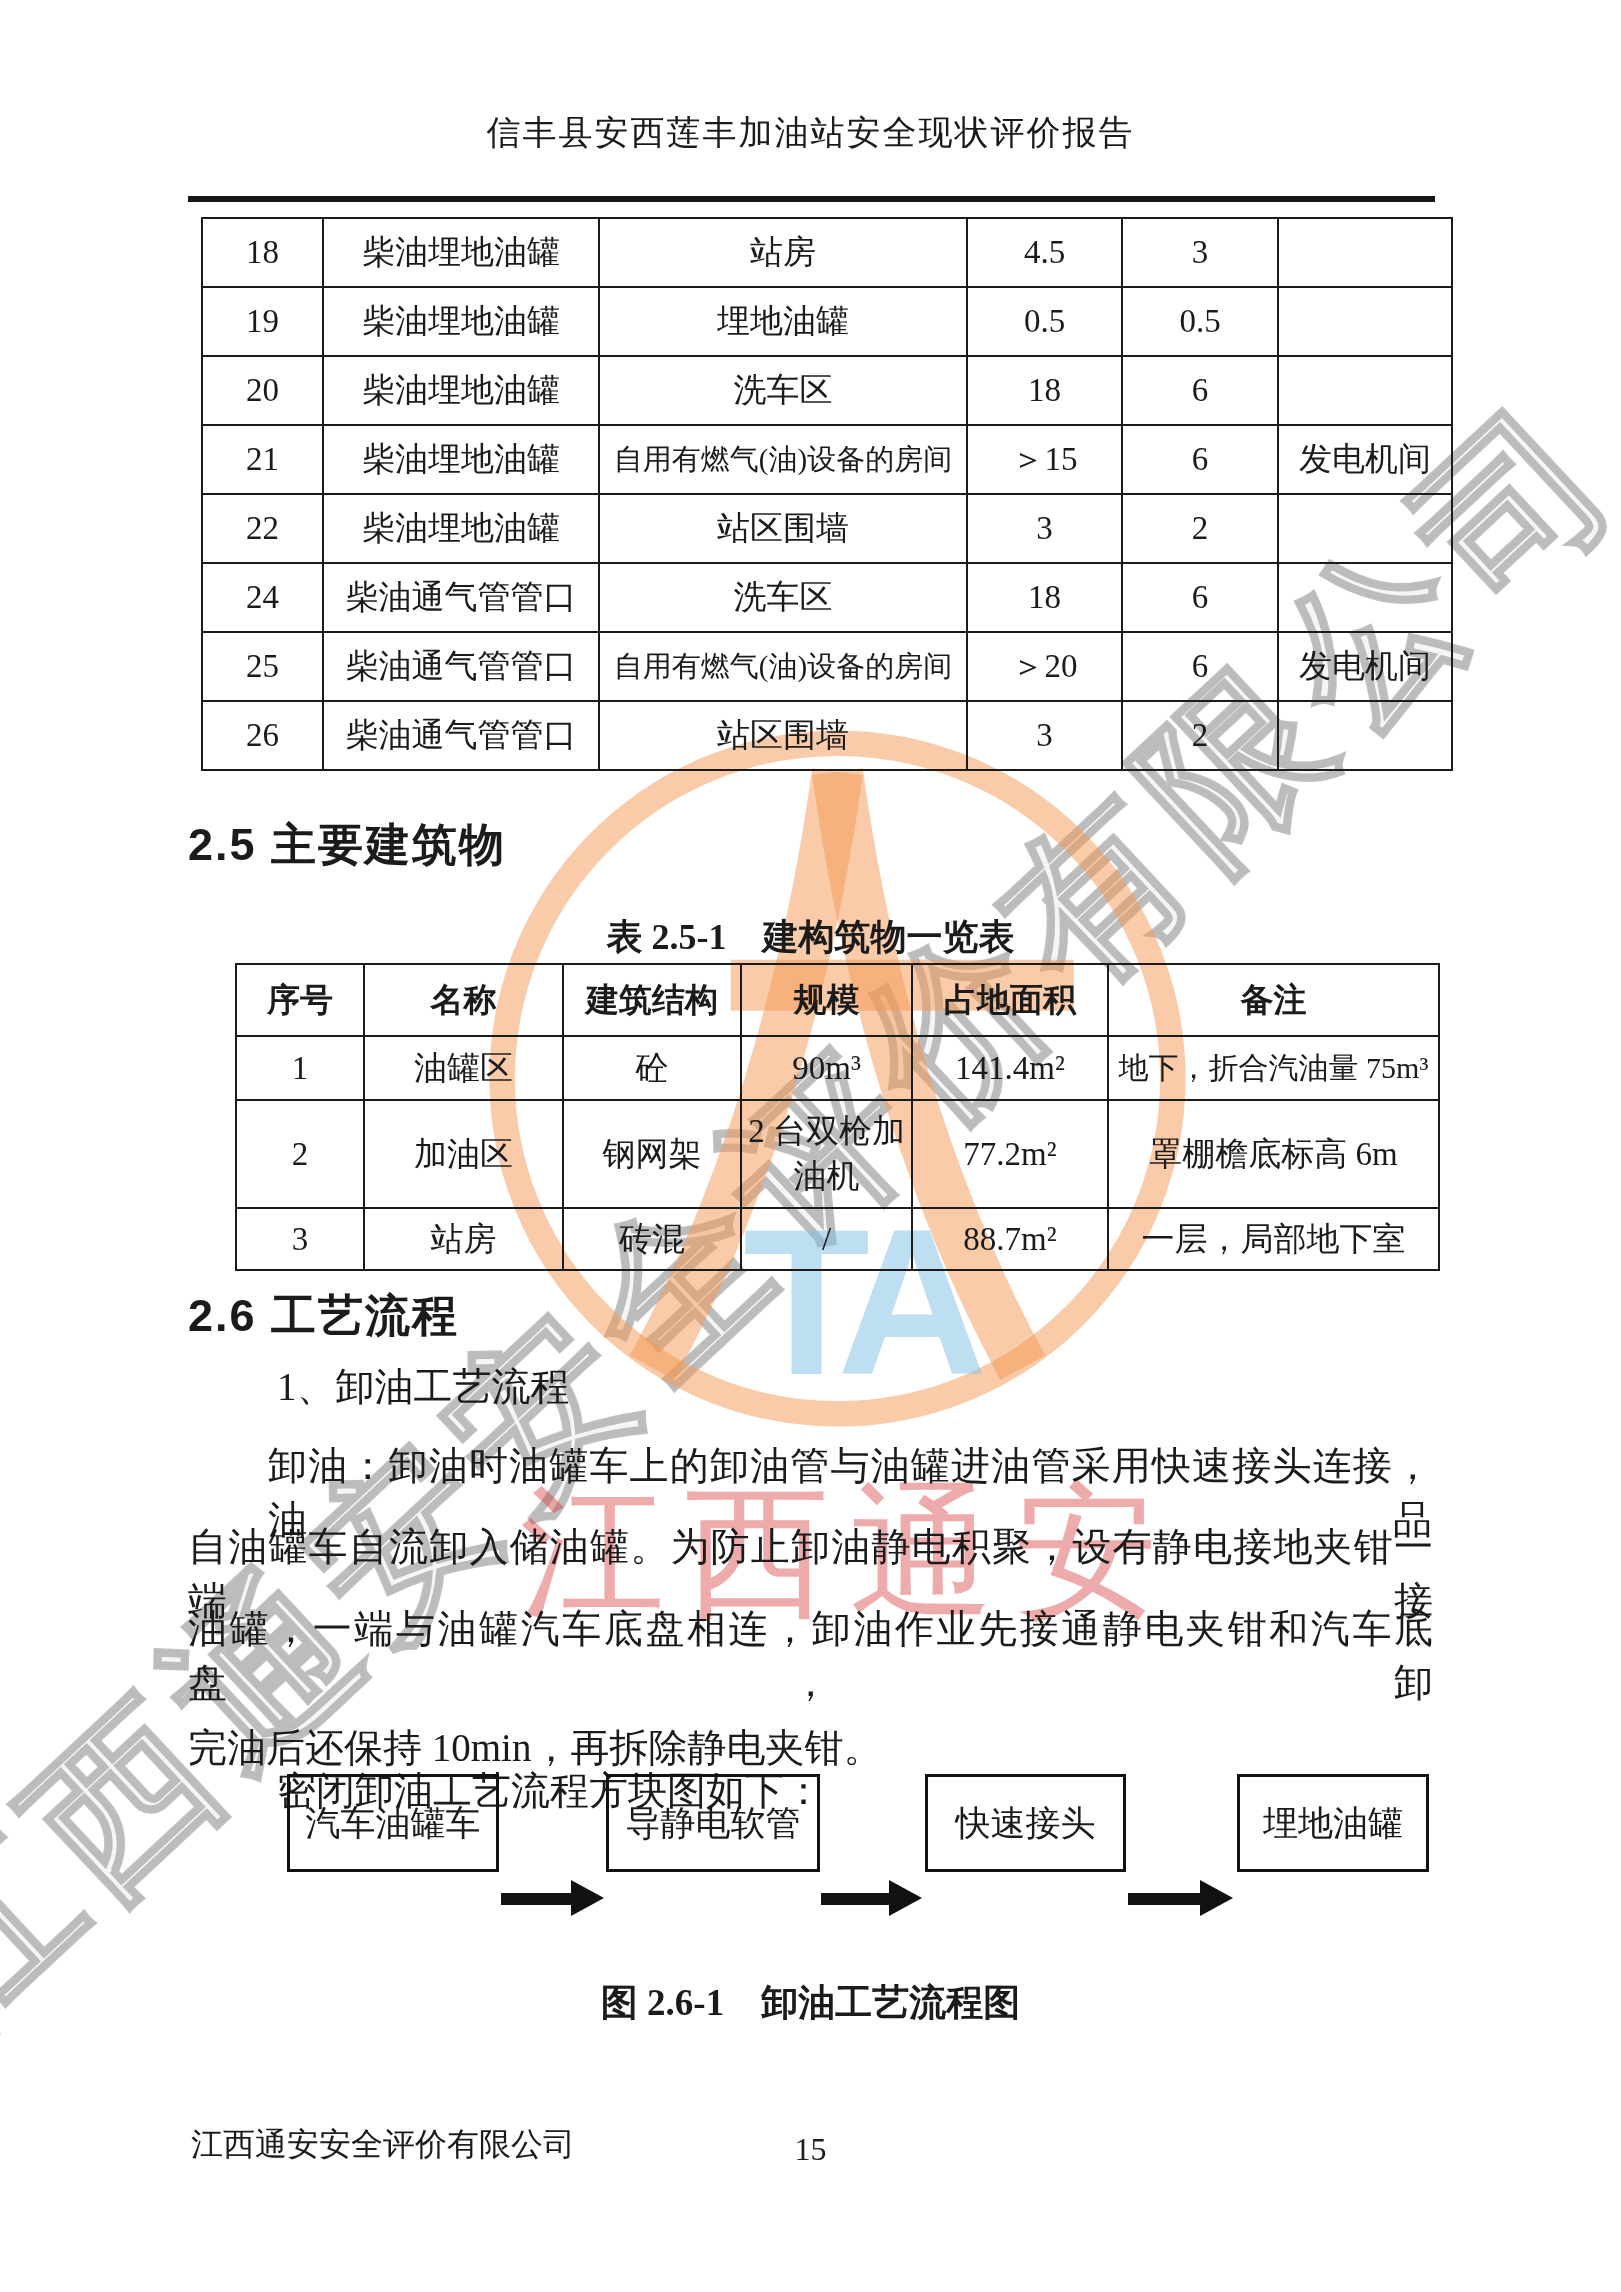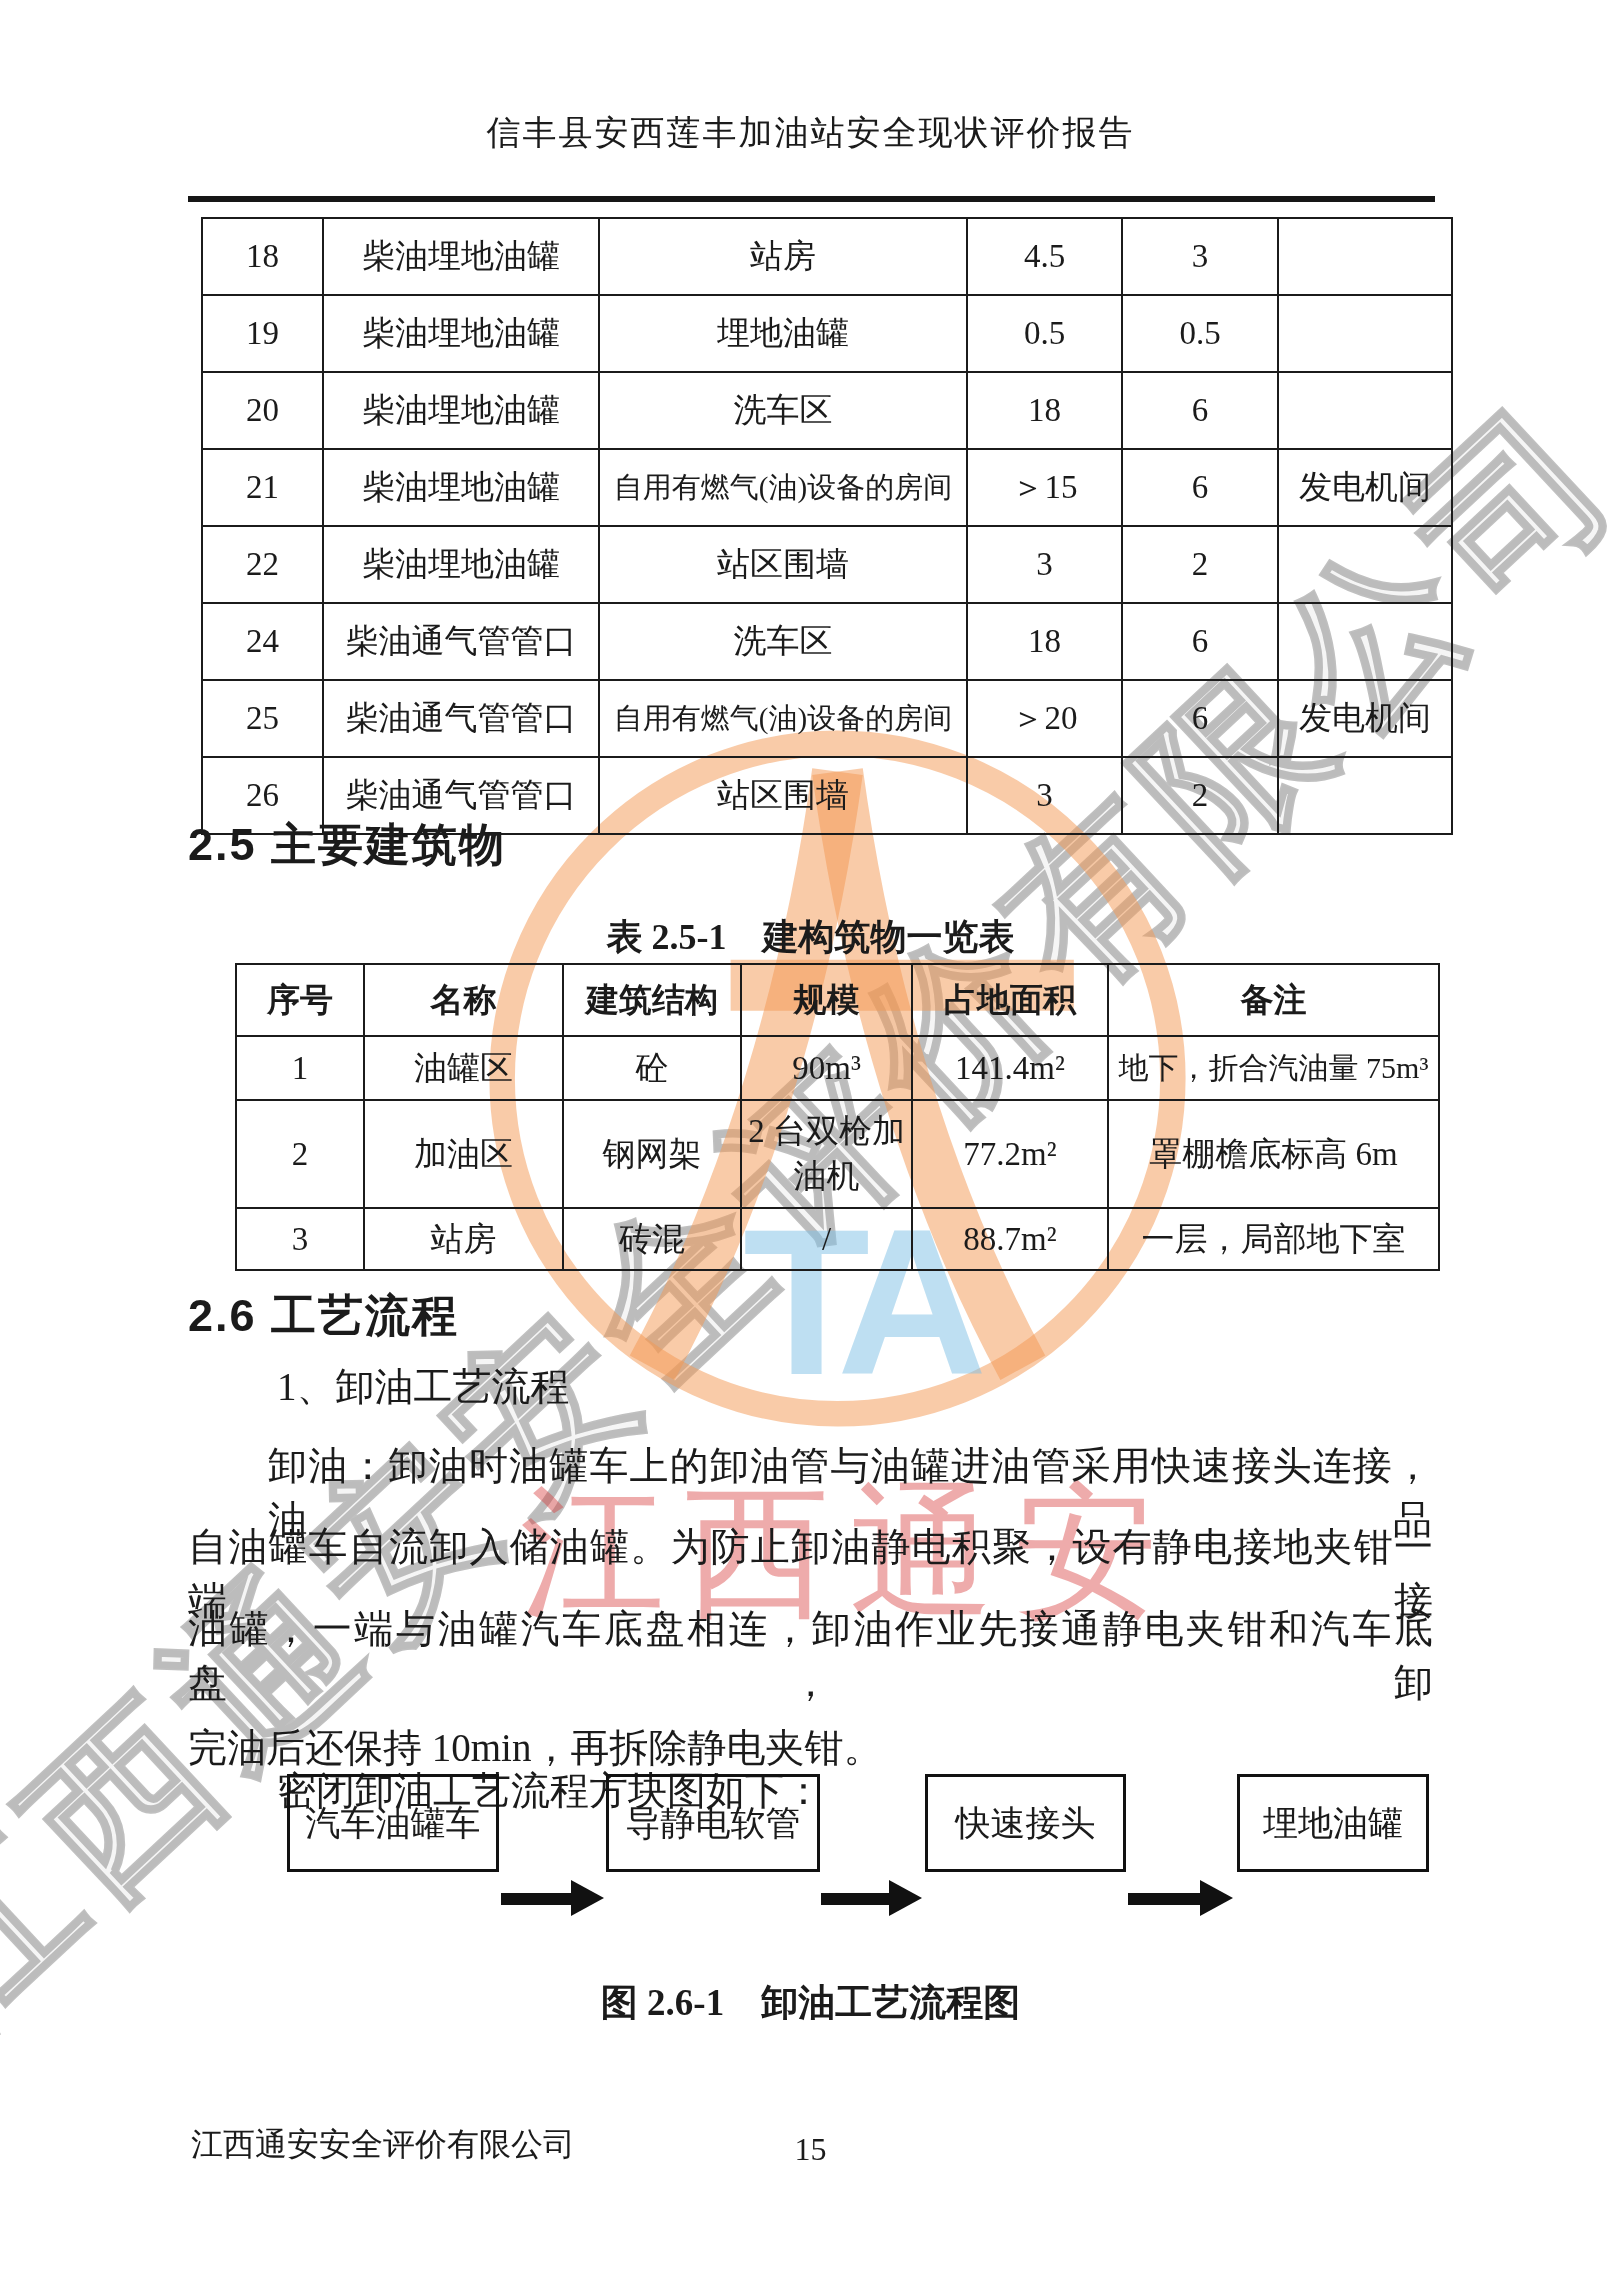--- a/index.html
+++ b/index.html
@@ -37,21 +37,21 @@
     position:absolute;left:0;top:110px;width:100%;text-align:center;
     font-size:34px;letter-spacing:2px;
   }
   .head-rule{position:absolute;left:188px;top:196px;width:1247px;height:5.9px;background:#161616;}
   table.doc{position:absolute;border-collapse:collapse;table-layout:fixed;}
   table.doc td{
     border:2.9px solid #1b1b1b;text-align:center;vertical-align:middle;
     font-size:33px;padding:0 5.9px;overflow:hidden;
   }
   #table1{left:201px;top:217px;width:1250px;}
-  #table1 tr{height:77px;}
+  #table1 tr{height:69px;}
   #table2{left:235px;top:963px;width:1204px;}
   td.c-left{text-align:left;padding-left:9.8px;}
   td.b{font-weight:700;}
   .fit{white-space:nowrap;}
   .h-sec{
     position:absolute;left:188px;
     font-family:"Liberation Sans","DejaVu Sans",sans-serif;
     font-weight:700;font-size:45px;letter-spacing:2px;
   }
   #h25{top:815px;}

